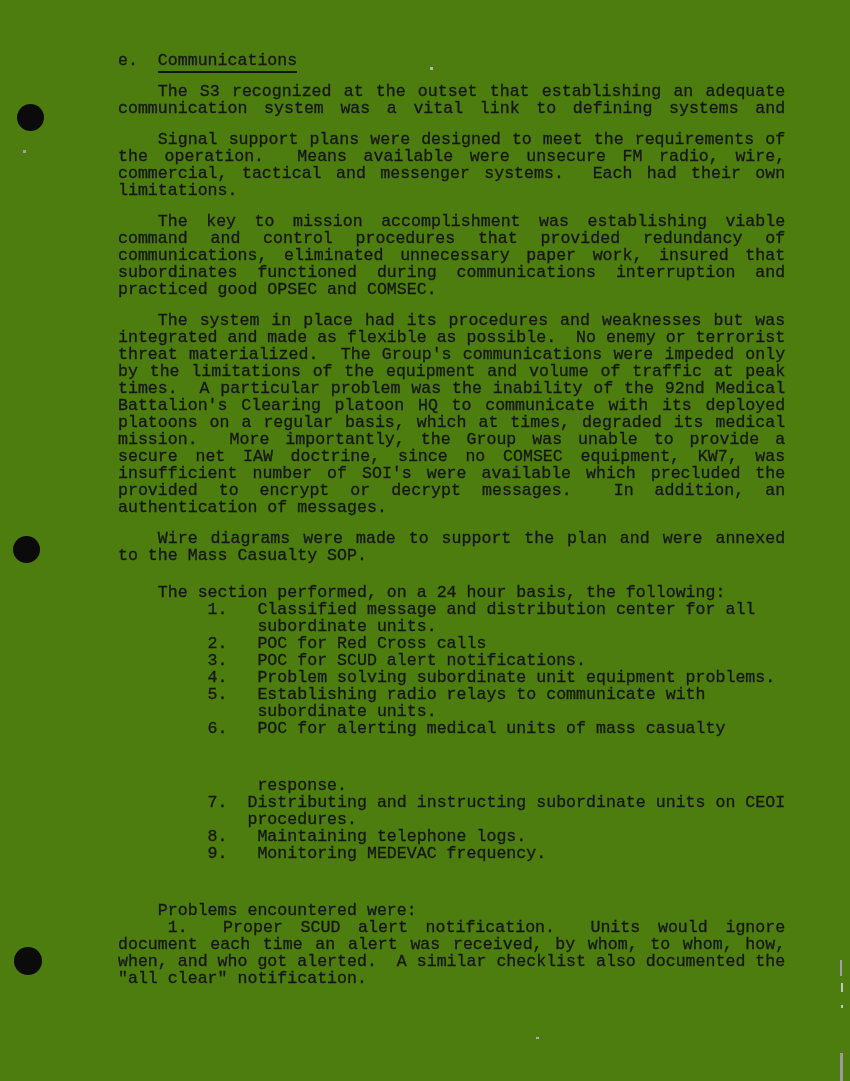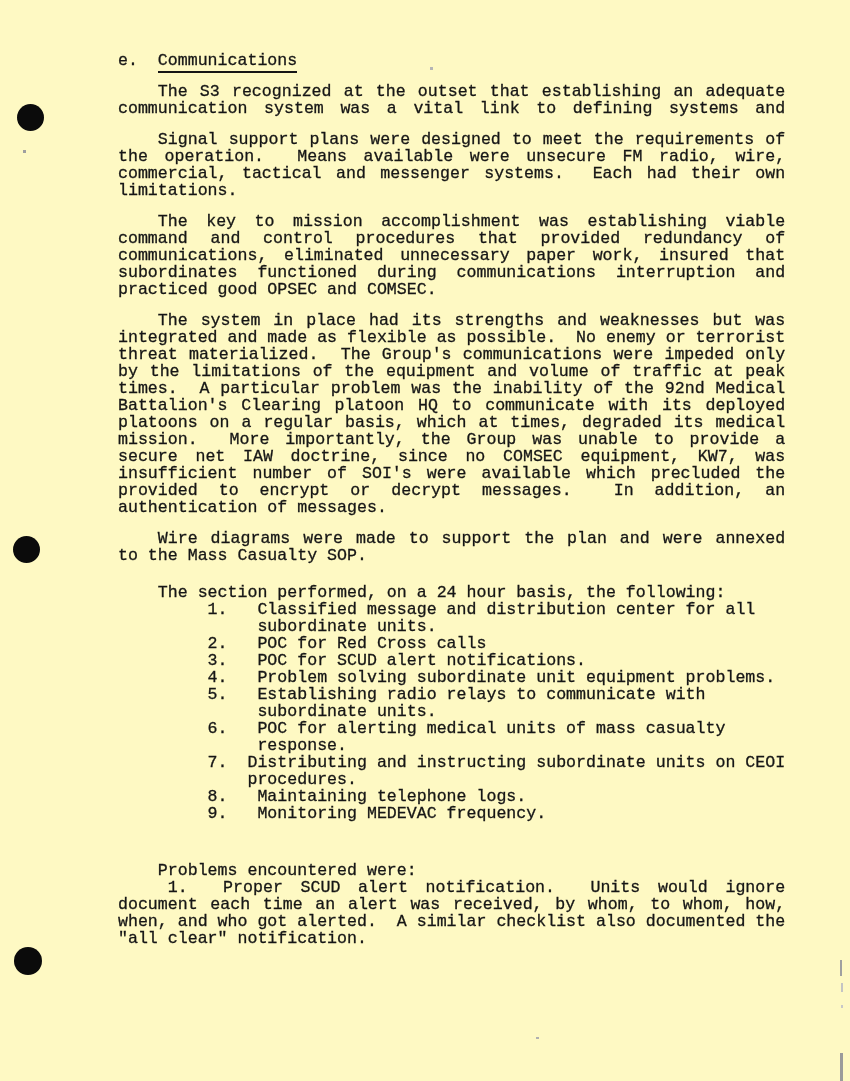--- a/index.html
+++ b/index.html
@@ -1,18 +1,18 @@
 <!DOCTYPE html>
 <html><head>
 <meta charset="utf-8">
 <title>Document</title>
 <style>
   html,body{margin:0;padding:0;background:#e8e8e8;}
   .page{
-    position:relative;width:850px;height:1081px;background:#fef9c3;
+    position:relative;width:850px;height:1081px;background:#4d7c0f;
     overflow:hidden;
     font-family:"Liberation Mono","DejaVu Sans Mono",monospace;
     font-size:16.6px;color:#161616;
     -webkit-text-stroke:0.3px #161616;
   }
   .doc{position:absolute;left:118px;top:52px;width:67ch;}
   .block{margin:0 0 14px 0;}
   .block:last-child{margin-bottom:0;margin-top:40px;}
   .line{position:relative;height:17px;line-height:17px;}
   .pre{white-space:pre;}
@@ -56,21 +56,21 @@
         <div class="line pre">limitations.</div>
       </div>
       <div class="block">
         <div class="line just" style="padding-left: 4ch;">The key to mission accomplishment was establishing viable</div>
         <div class="line just">command and control procedures that provided redundancy of</div>
         <div class="line just">communications, eliminated unnecessary paper work, insured that</div>
         <div class="line just">subordinates functioned during communications interruption and</div>
         <div class="line pre">practiced good OPSEC and COMSEC.</div>
       </div>
       <div class="block">
-        <div class="line just" style="padding-left: 4ch;">The system in place had its strengths and weaknesses but was</div>
+        <div class="line just" style="padding-left: 4ch;">The system in place had its procedures and weaknesses but was</div>
         <div class="line just">integrated and made as flexible as possible.&nbsp; No enemy or terrorist</div>
         <div class="line just">threat materialized.&nbsp; The Group's communications were impeded only</div>
         <div class="line just">by the limitations of the equipment and volume of traffic at peak</div>
         <div class="line just">times.&nbsp; A particular problem was the inability of the 92nd Medical</div>
         <div class="line just">Battalion's Clearing platoon HQ to communicate with its deployed</div>
         <div class="line just">platoons on a regular basis, which at times, degraded its medical</div>
         <div class="line just">mission.&nbsp; More importantly, the Group was unable to provide a</div>
         <div class="line just">secure net IAW doctrine, since no COMSEC equipment, KW7, was</div>
         <div class="line just">insufficient number of SOI's were available which precluded the</div>
         <div class="line just">provided to encrypt or decrypt messages.&nbsp; In addition, an</div>
@@ -83,21 +83,21 @@
       <div class="block">
         <div class="line pre" style="padding-left: 4ch; margin-top: 20px;">The section performed, on a 24 hour basis, the following:</div>
         <div class="line pre" style="padding-left: 14ch;"><span class="num" style="left: 9ch;">1.</span>Classified message and distribution center for all</div>
         <div class="line pre" style="padding-left: 14ch;">subordinate units.</div>
         <div class="line pre" style="padding-left: 14ch;"><span class="num" style="left: 9ch;">2.</span>POC for Red Cross calls</div>
         <div class="line pre" style="padding-left: 14ch;"><span class="num" style="left: 9ch;">3.</span>POC for SCUD alert notifications.</div>
         <div class="line pre" style="padding-left: 14ch;"><span class="num" style="left: 9ch;">4.</span>Problem solving subordinate unit equipment problems.</div>
         <div class="line pre" style="padding-left: 14ch;"><span class="num" style="left: 9ch;">5.</span>Establishing radio relays to communicate with</div>
         <div class="line pre" style="padding-left: 14ch;">subordinate units.</div>
         <div class="line pre" style="padding-left: 14ch;"><span class="num" style="left: 9ch;">6.</span>POC for alerting medical units of mass casualty</div>
-        <div class="line pre" style="padding-left: 14ch;">response.</div>
+        <div class="line pre" style="padding-left: 14ch; margin-top: 40px;">response.</div>
         <div class="line pre" style="padding-left: 13ch;"><span class="num" style="left: 9ch;">7.</span>Distributing and instructing subordinate units on CEOI</div>
         <div class="line pre" style="padding-left: 13ch;">procedures.</div>
         <div class="line pre" style="padding-left: 14ch;"><span class="num" style="left: 9ch;">8.</span>Maintaining telephone logs.</div>
         <div class="line pre" style="padding-left: 14ch;"><span class="num" style="left: 9ch;">9.</span>Monitoring MEDEVAC frequency.</div>
       </div>
       <div class="block">
         <div class="line pre" style="padding-left: 4ch;">Problems encountered were:</div>
         <div class="line just" style="padding-left: 5ch;">1.&nbsp; Proper SCUD alert notification.&nbsp; Units would ignore</div>
         <div class="line just">document each time an alert was received, by whom, to whom, how,</div>
         <div class="line just">when, and who got alerted.&nbsp; A similar checklist also documented the</div>

